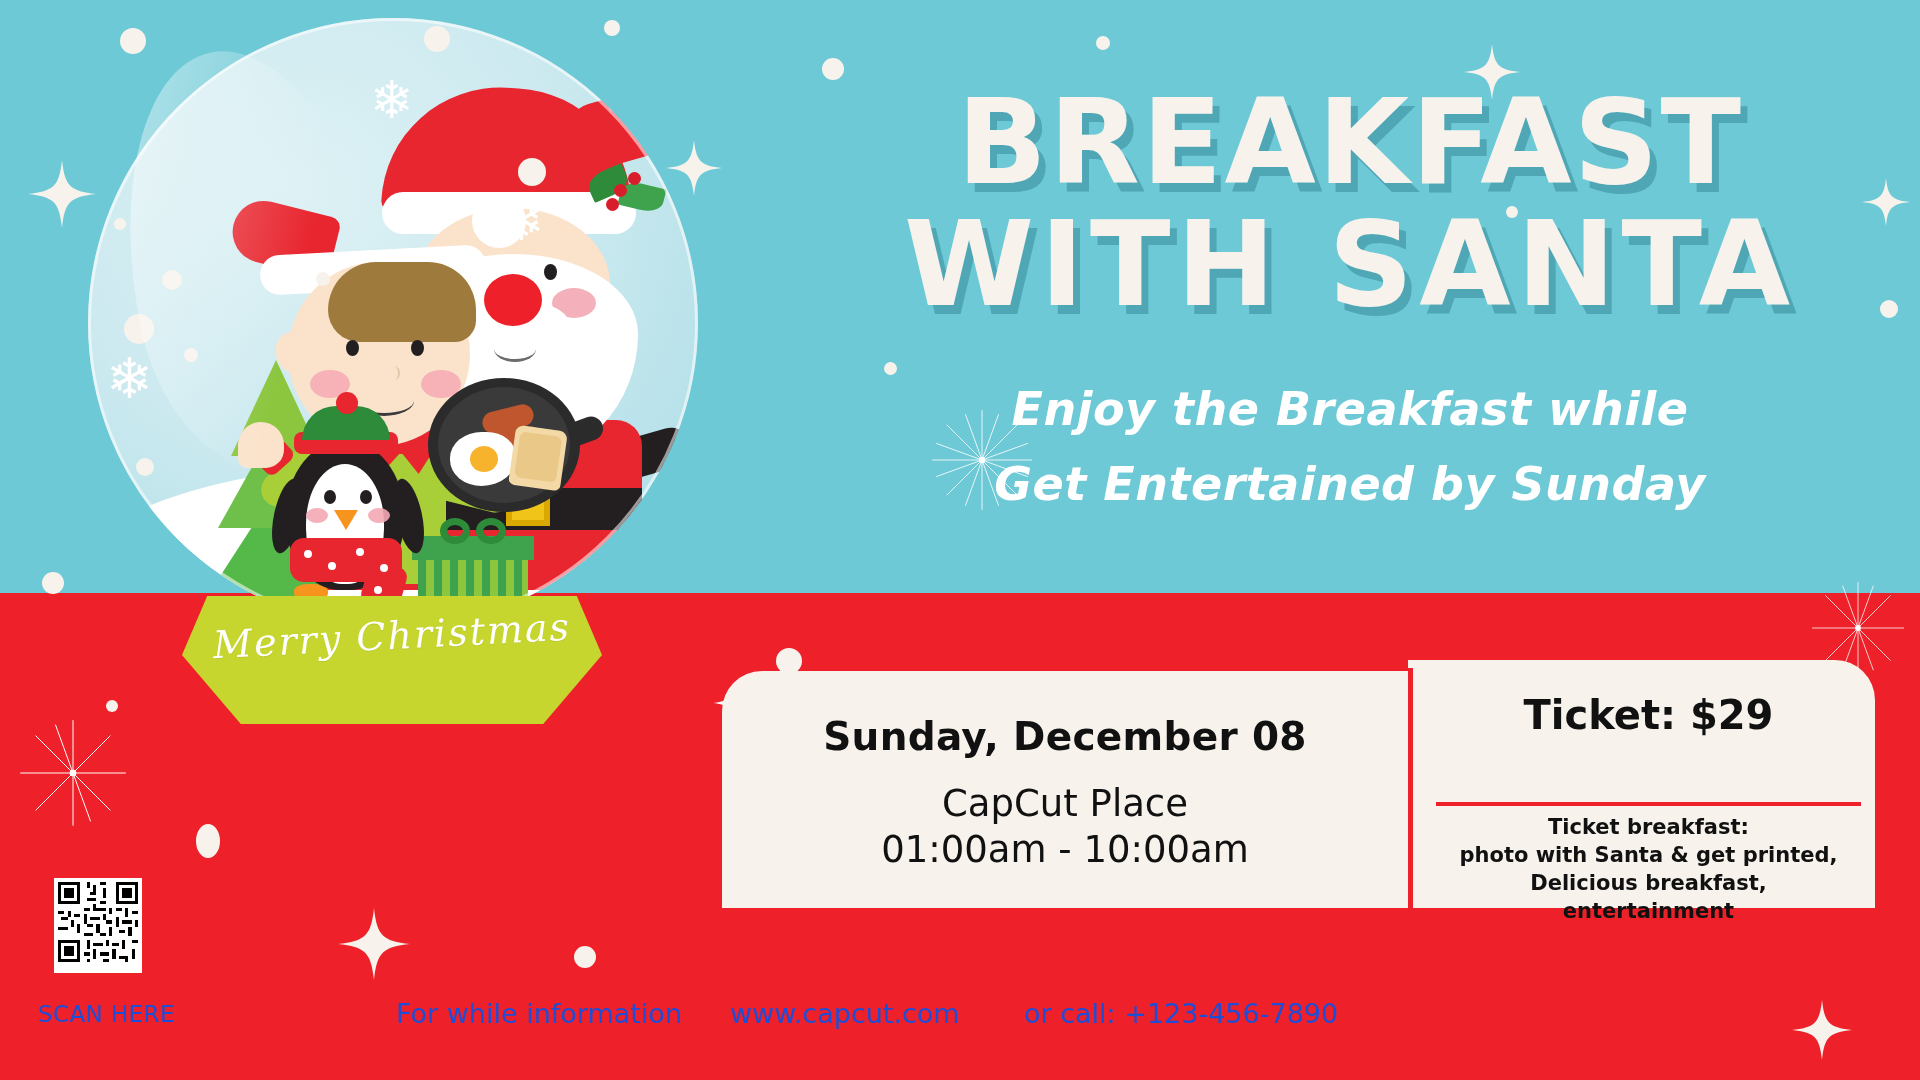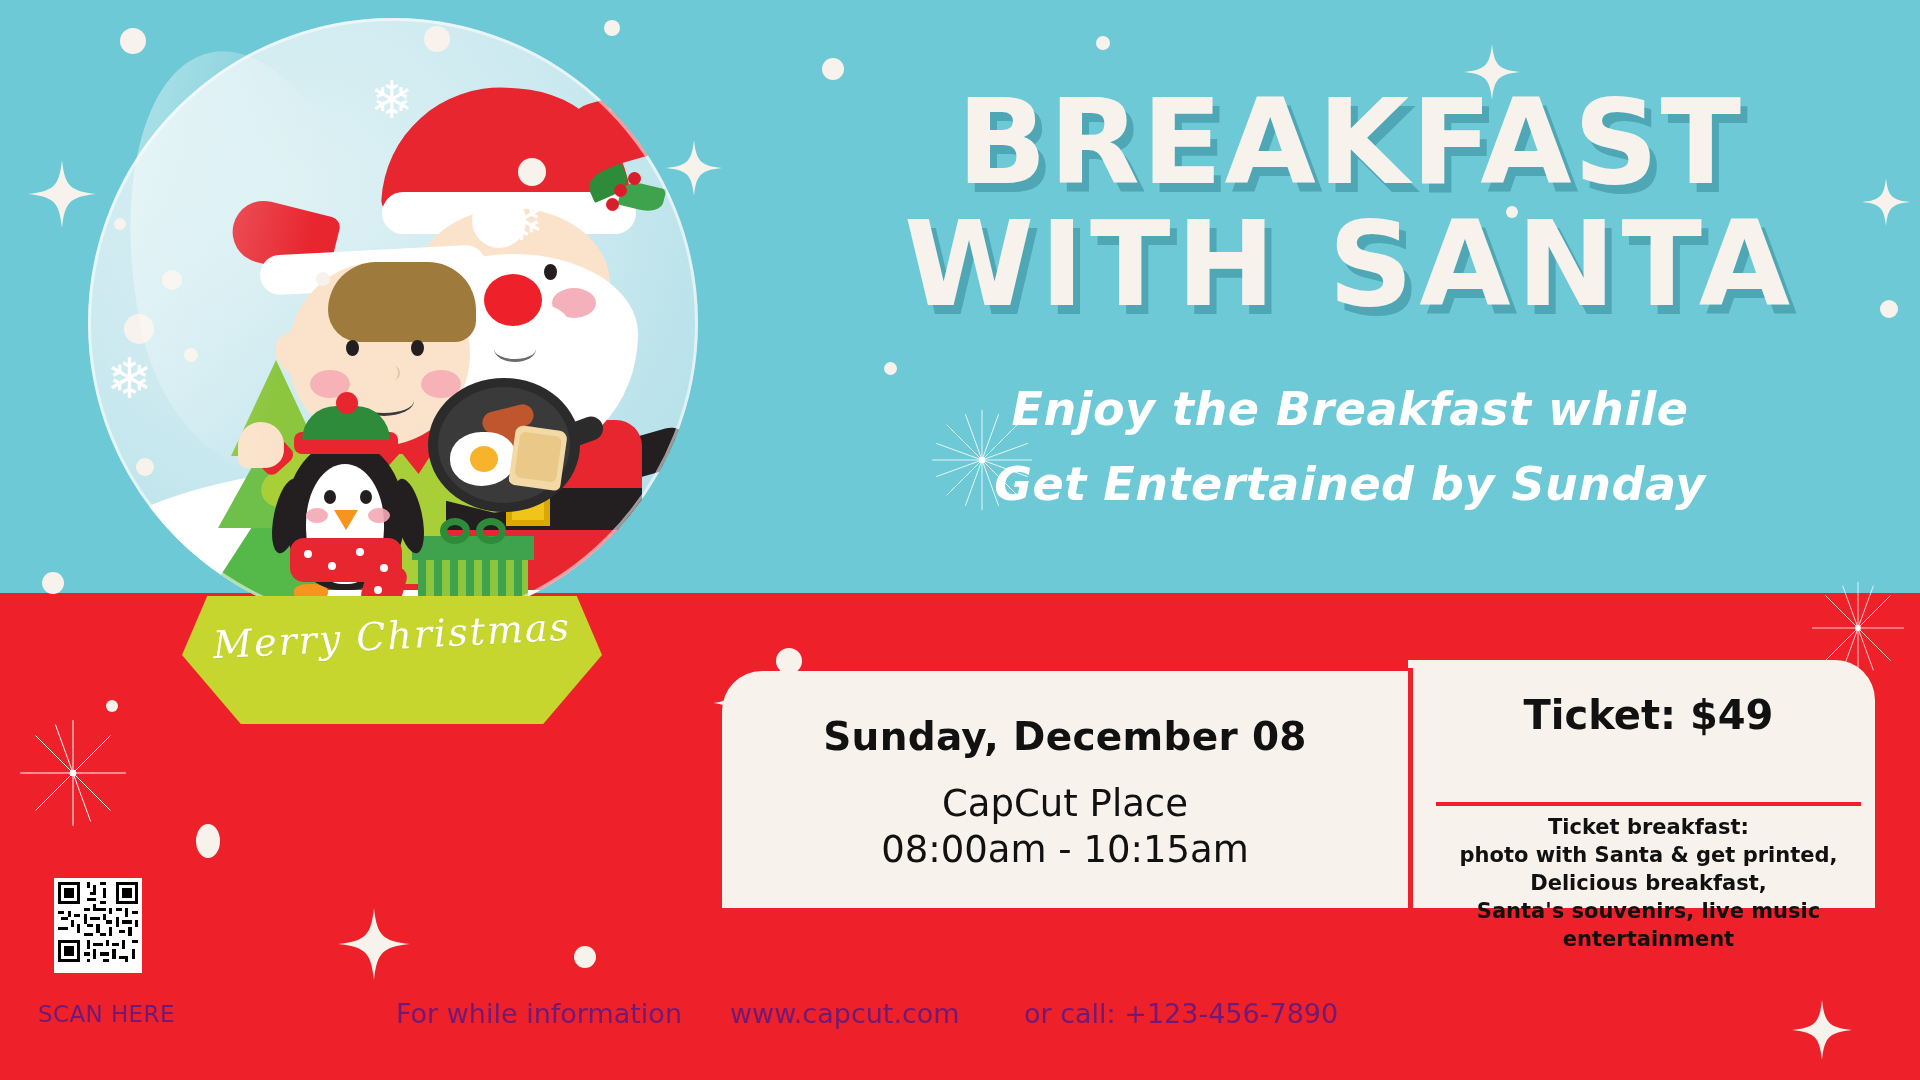--- a/index.html
+++ b/index.html
@@ -197,21 +197,21 @@
 
   .tick { position:absolute; left:700px; top:0; width:453px; text-align:center; color:#111;
     font-family:"DejaVu Sans", sans-serif; }
   .tick .price { position:absolute; left:0; top:32px; width:453px; font-size:40px; font-weight:bold; line-height:1.18; }
   .tick .hr { position:absolute; left:14px; top:142px; width:425px; height:4px; background:#EE2029; }
   .tick .inc { position:absolute; left:6px; top:154px; width:441px; font-size:21px; font-weight:bold; line-height:1.33; }
 
   
   .qr { position:absolute; left:54px; top:878px; width:88px; height:95px; background:#FFFFFF; padding:4px; }
   .qr svg { display:block; }
-  .footer { position:absolute; left:0; top:995px; width:1920px; height:60px; color:#701a75;
+  .footer { position:absolute; left:0; top:995px; width:1920px; height:60px; color:#1d4ed8;
     font-family:"DejaVu Sans", sans-serif; }
   .scan { position:absolute; left:38px; top:6px; font-size:23px; letter-spacing:.4px; }
   .fmi  { position:absolute; left:396px; top:3px; font-size:27px; }
   .web  { position:absolute; left:730px; top:3px; font-size:27px; }
   .call { position:absolute; left:1024px; top:3px; font-size:27px; }
 </style>
 </head>
 <body>
 
 <div id="stage">
@@ -471,33 +471,32 @@
   </div>
 
   <div class="panel">
     <div class="panel-left"></div>
     <div class="panel-right"></div>
     <div class="vdivider"></div>
 
     <div class="evt">
       <div class="date">Sunday, December 08</div>
       <div class="place">CapCut Place</div>
-      <div class="time">08:00am - 10:15am</div>
+      <div class="time">01:00am - 10:00am</div>
     </div>
 
     <div class="tick">
       <div class="price">
-        <div>Ticket: $49</div>
+        <div>Ticket: $29</div>
       </div>
       <div class="hr"></div>
       <div class="inc">
         <div>Ticket breakfast:</div>
         <div>photo with Santa &amp; get printed,</div>
         <div>Delicious breakfast,</div>
-        <div>Santa's souvenirs, live music</div>
         <div>entertainment</div>
       </div>
     </div>
   </div>
 
   <div class="qr">
     <svg width="80" height="80" viewBox="0 0 25 25" shape-rendering="crispEdges">
       <rect width="25" height="25" fill="#fff"></rect>
       <g fill="#000">
         <rect x="0" y="0" width="7" height="1"></rect>

